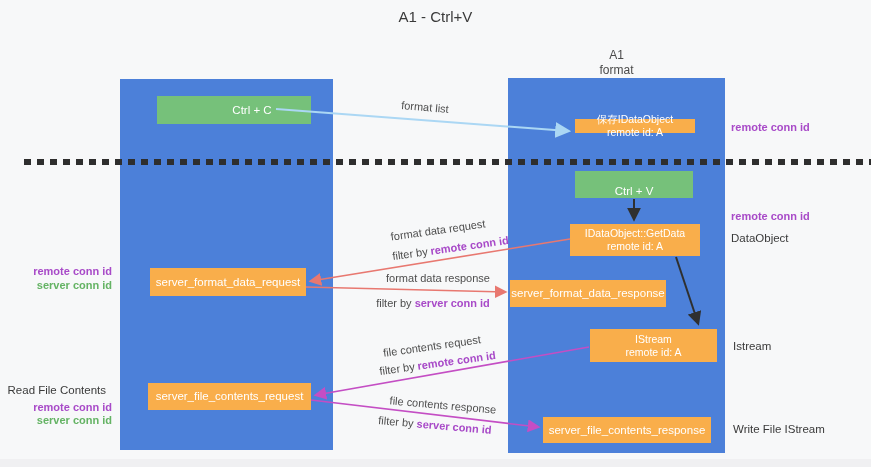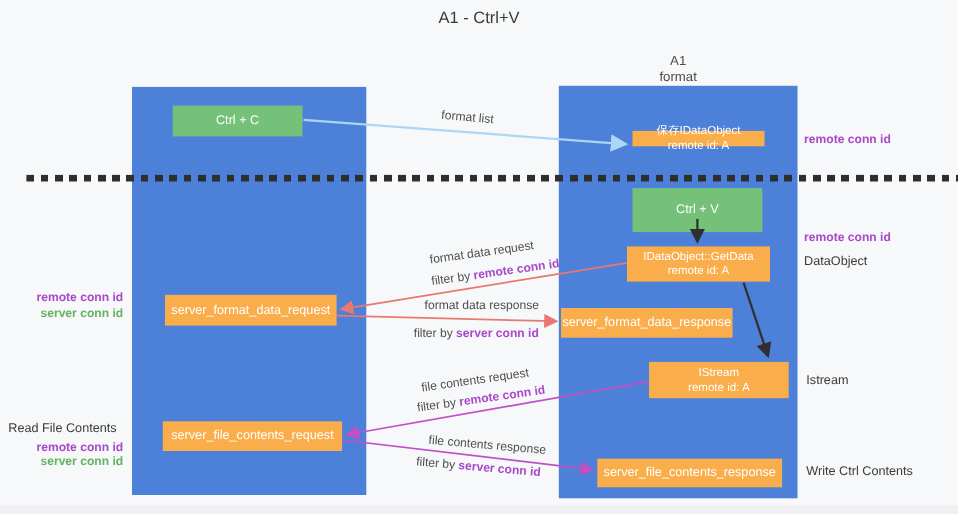--- a/index.html
+++ b/index.html
@@ -45,30 +45,30 @@
   <div class="lane-header" style="left:508px; width:217px; top:48px;">
     <div>A1</div>
     <div>format</div>
   </div>
 
   <div class="lane" style="left:120px; top:79px; width:213px; height:371px;"></div>
   <div class="lane" style="left:508px; top:78px; width:217px; height:375px;"></div>
 
   <div class="dashed-line"></div>
 
-  <div class="node green" style="left:157px; top:96px; width:118px; height:28px;">
+  <div class="node green" style="left:157px; top:96px; width:118px; height:28px;padding-left:36px;">
     <span>Ctrl + C</span>
   </div>
 
   <div class="node two-line" style="left:575px; top:119px; width:120px; height:14px;">
     <span>保存IDataObject</span>
     <span>remote id: A</span>
   </div>
 
-  <div class="node green" style="left:575px; top:171px; width:118px; height:40px;">
+  <div class="node green" style="left:575px; top:171px; width:118px; height:27px;justify-content:flex-end;">
     <span>Ctrl + V</span>
   </div>
 
   <div class="node two-line" style="left:570px; top:224px; width:130px; height:32px;">
     <span>IDataObject::GetData</span>
     <span>remote id: A</span>
   </div>
 
   <div class="node" style="left:150px; top:268px; width:156px; height:28px;">
     <span>server_format_data_request</span>
@@ -88,21 +88,21 @@
   </div>
 
   <div class="node" style="left:543px; top:417px; width:168px; height:26px;">
     <span>server_file_contents_response</span>
   </div>
 
   <div class="side-label bold-purple" style="left:731px; top:121px;">remote conn id</div>
   <div class="side-label bold-purple" style="left:731px; top:210px;">remote conn id</div>
   <div class="side-label" style="left:731px; top:232px;">DataObject</div>
   <div class="side-label" style="left:733px; top:340px;">Istream</div>
-  <div class="side-label" style="left:733px; top:423px;">Write Ctrl Contents</div>
+  <div class="side-label" style="left:733px; top:423px;">Write File IStream</div>
 
   <div class="side-label bold-purple left-col" style="left:16px; top:265px;">remote conn id</div>
   <div class="side-label bold-green left-col" style="left:16px; top:279px;">server conn id</div>
   <div class="side-label left-col" style="left:4px; top:384px; width:102px;">Read File Contents</div>
   <div class="side-label bold-purple left-col" style="left:16px; top:401px;">remote conn id</div>
   <div class="side-label bold-green left-col" style="left:16px; top:414px;">server conn id</div>
 
   <div class="edge-label" style="left:365px; top:101px; width:120px; transform:rotate(5deg);">format list</div>
 
   <div class="edge-label" style="left:378px; top:224px; width:120px; transform:rotate(-8deg);">format data request</div>

